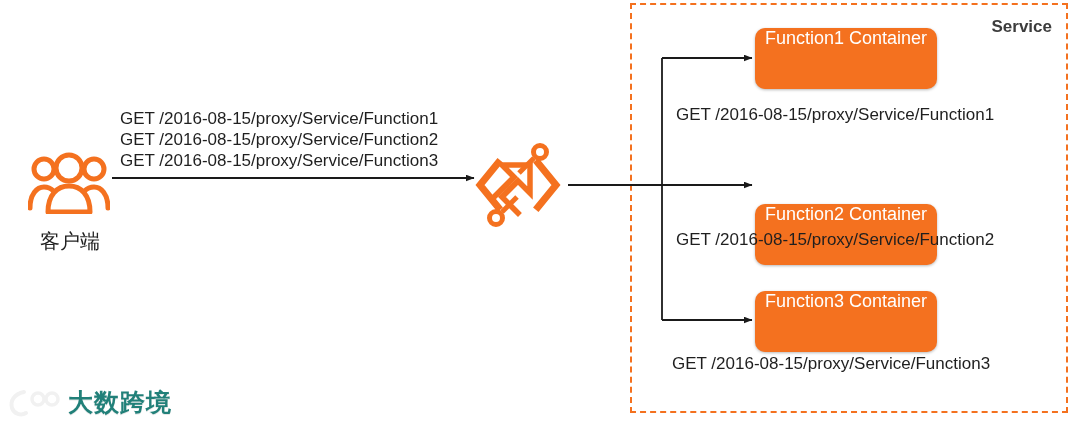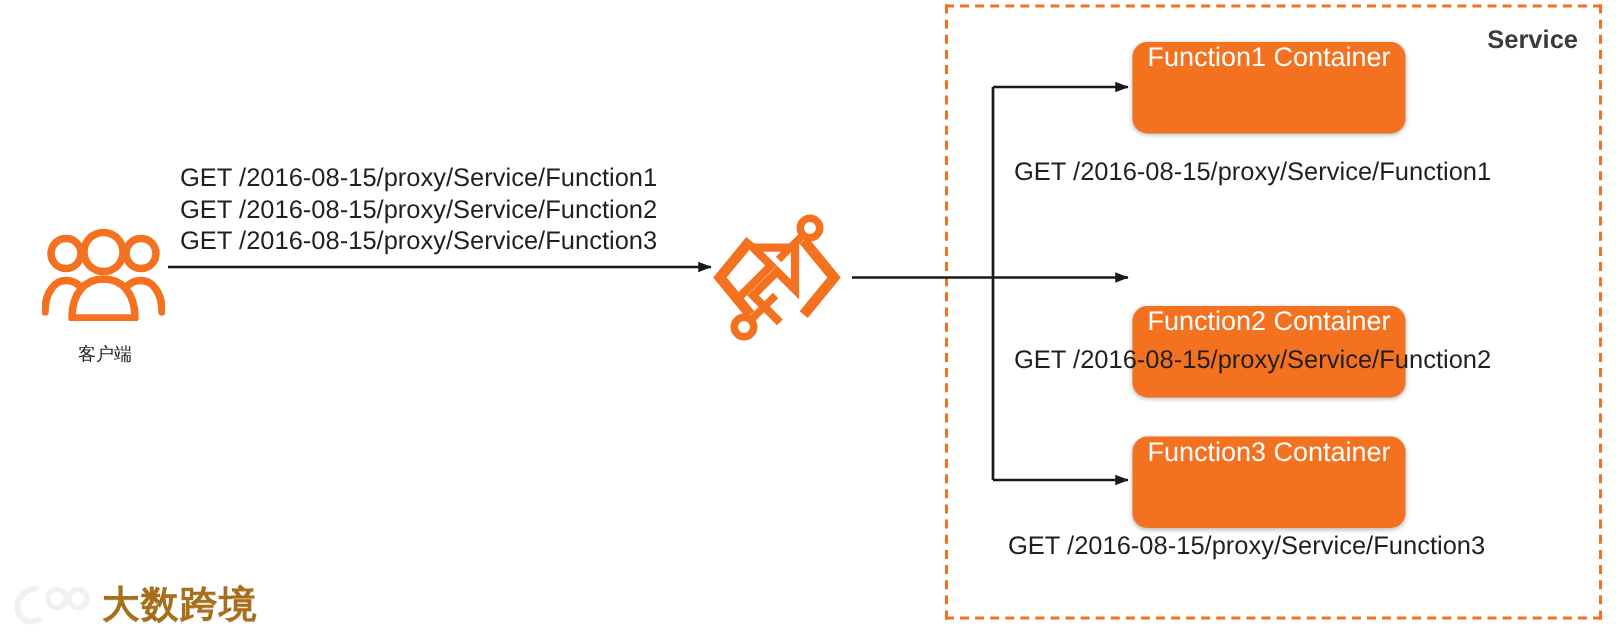--- a/index.html
+++ b/index.html
@@ -43,21 +43,21 @@
     top: 152px;
     width: 82px;
     height: 62px;
   }
   .client-label {
     position: absolute;
     left: 10px;
     top: 228px;
     width: 120px;
     text-align: center;
-    font-size: 12px;
+    font-size: 20px;
     color: #222222;
   }
 
   
   .gateway-icon {
     position: absolute;
     left: 470px;
     top: 137px;
     width: 96px;
     height: 96px;
@@ -125,21 +125,21 @@
     left: 8px;
     top: 386px;
     display: flex;
     align-items: center;
     gap: 8px;
     opacity: 0.92;
   }
   .wm-text {
     font-size: 25px;
     font-weight: bold;
-    color: #a16207;
+    color: #0f766e;
     letter-spacing: 1px;
     text-shadow: 0 1px 0 #e6e6e6;
     white-space: nowrap;
   }
 </style>
 </head>
 <body>
 
 <div id="canvas">
 

